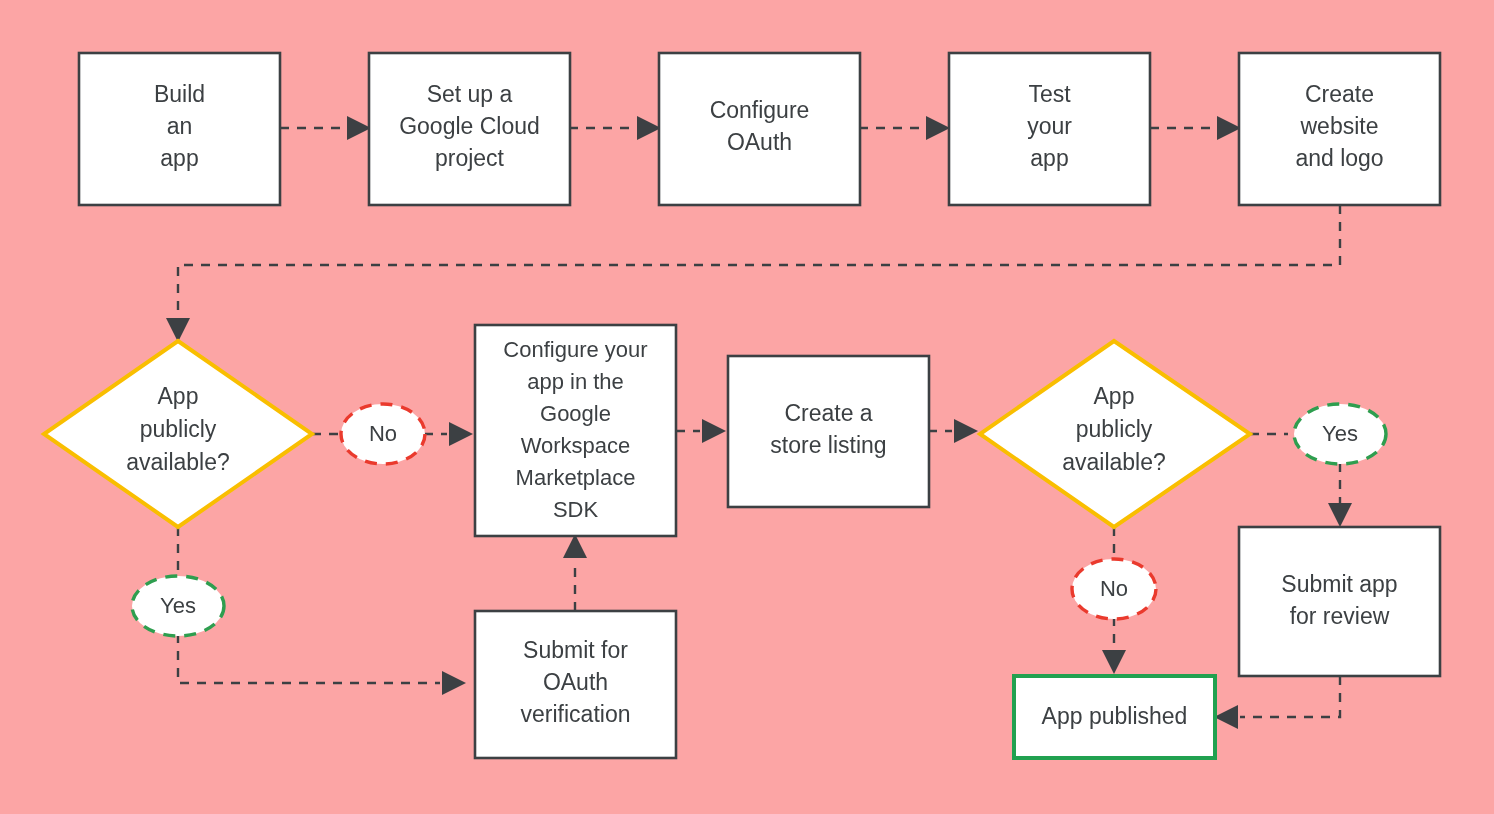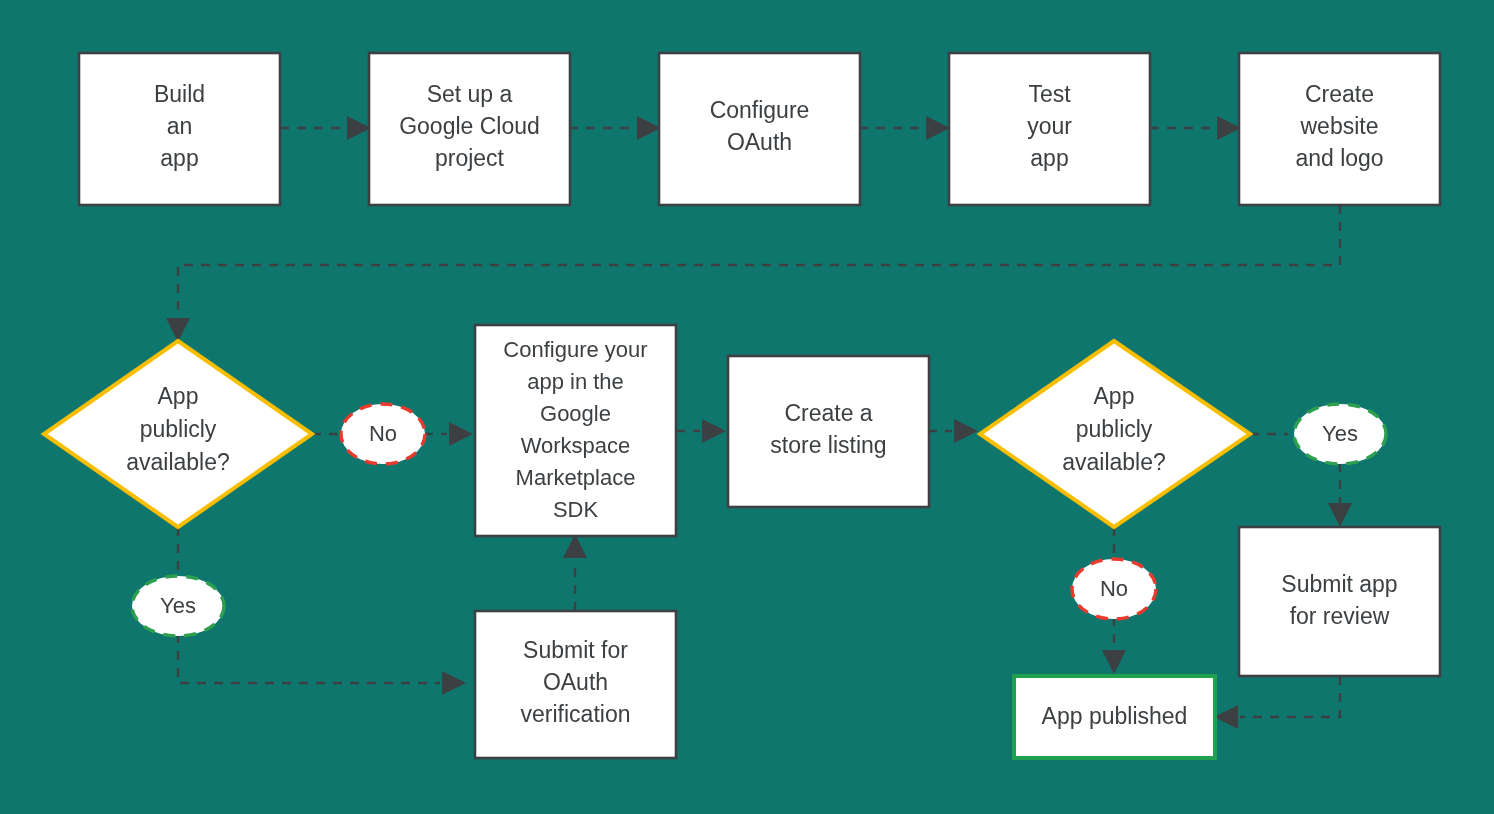--- a/index.html
+++ b/index.html
@@ -10,21 +10,21 @@
   body {
     width: 1494px;
     height: 814px;
     font-family: "Liberation Sans", sans-serif;
     overflow: hidden;
   }
   #flowchart-root {
     position: relative;
     width: 1494px;
     height: 814px;
-    background: #0f766e;
+    background: #fca5a5;
   }
   svg.board {
     position: absolute;
     top: 0;
     left: 0;
     width: 1494px;
     height: 814px;
   }
   .node-box {
     fill: #ffffff;

